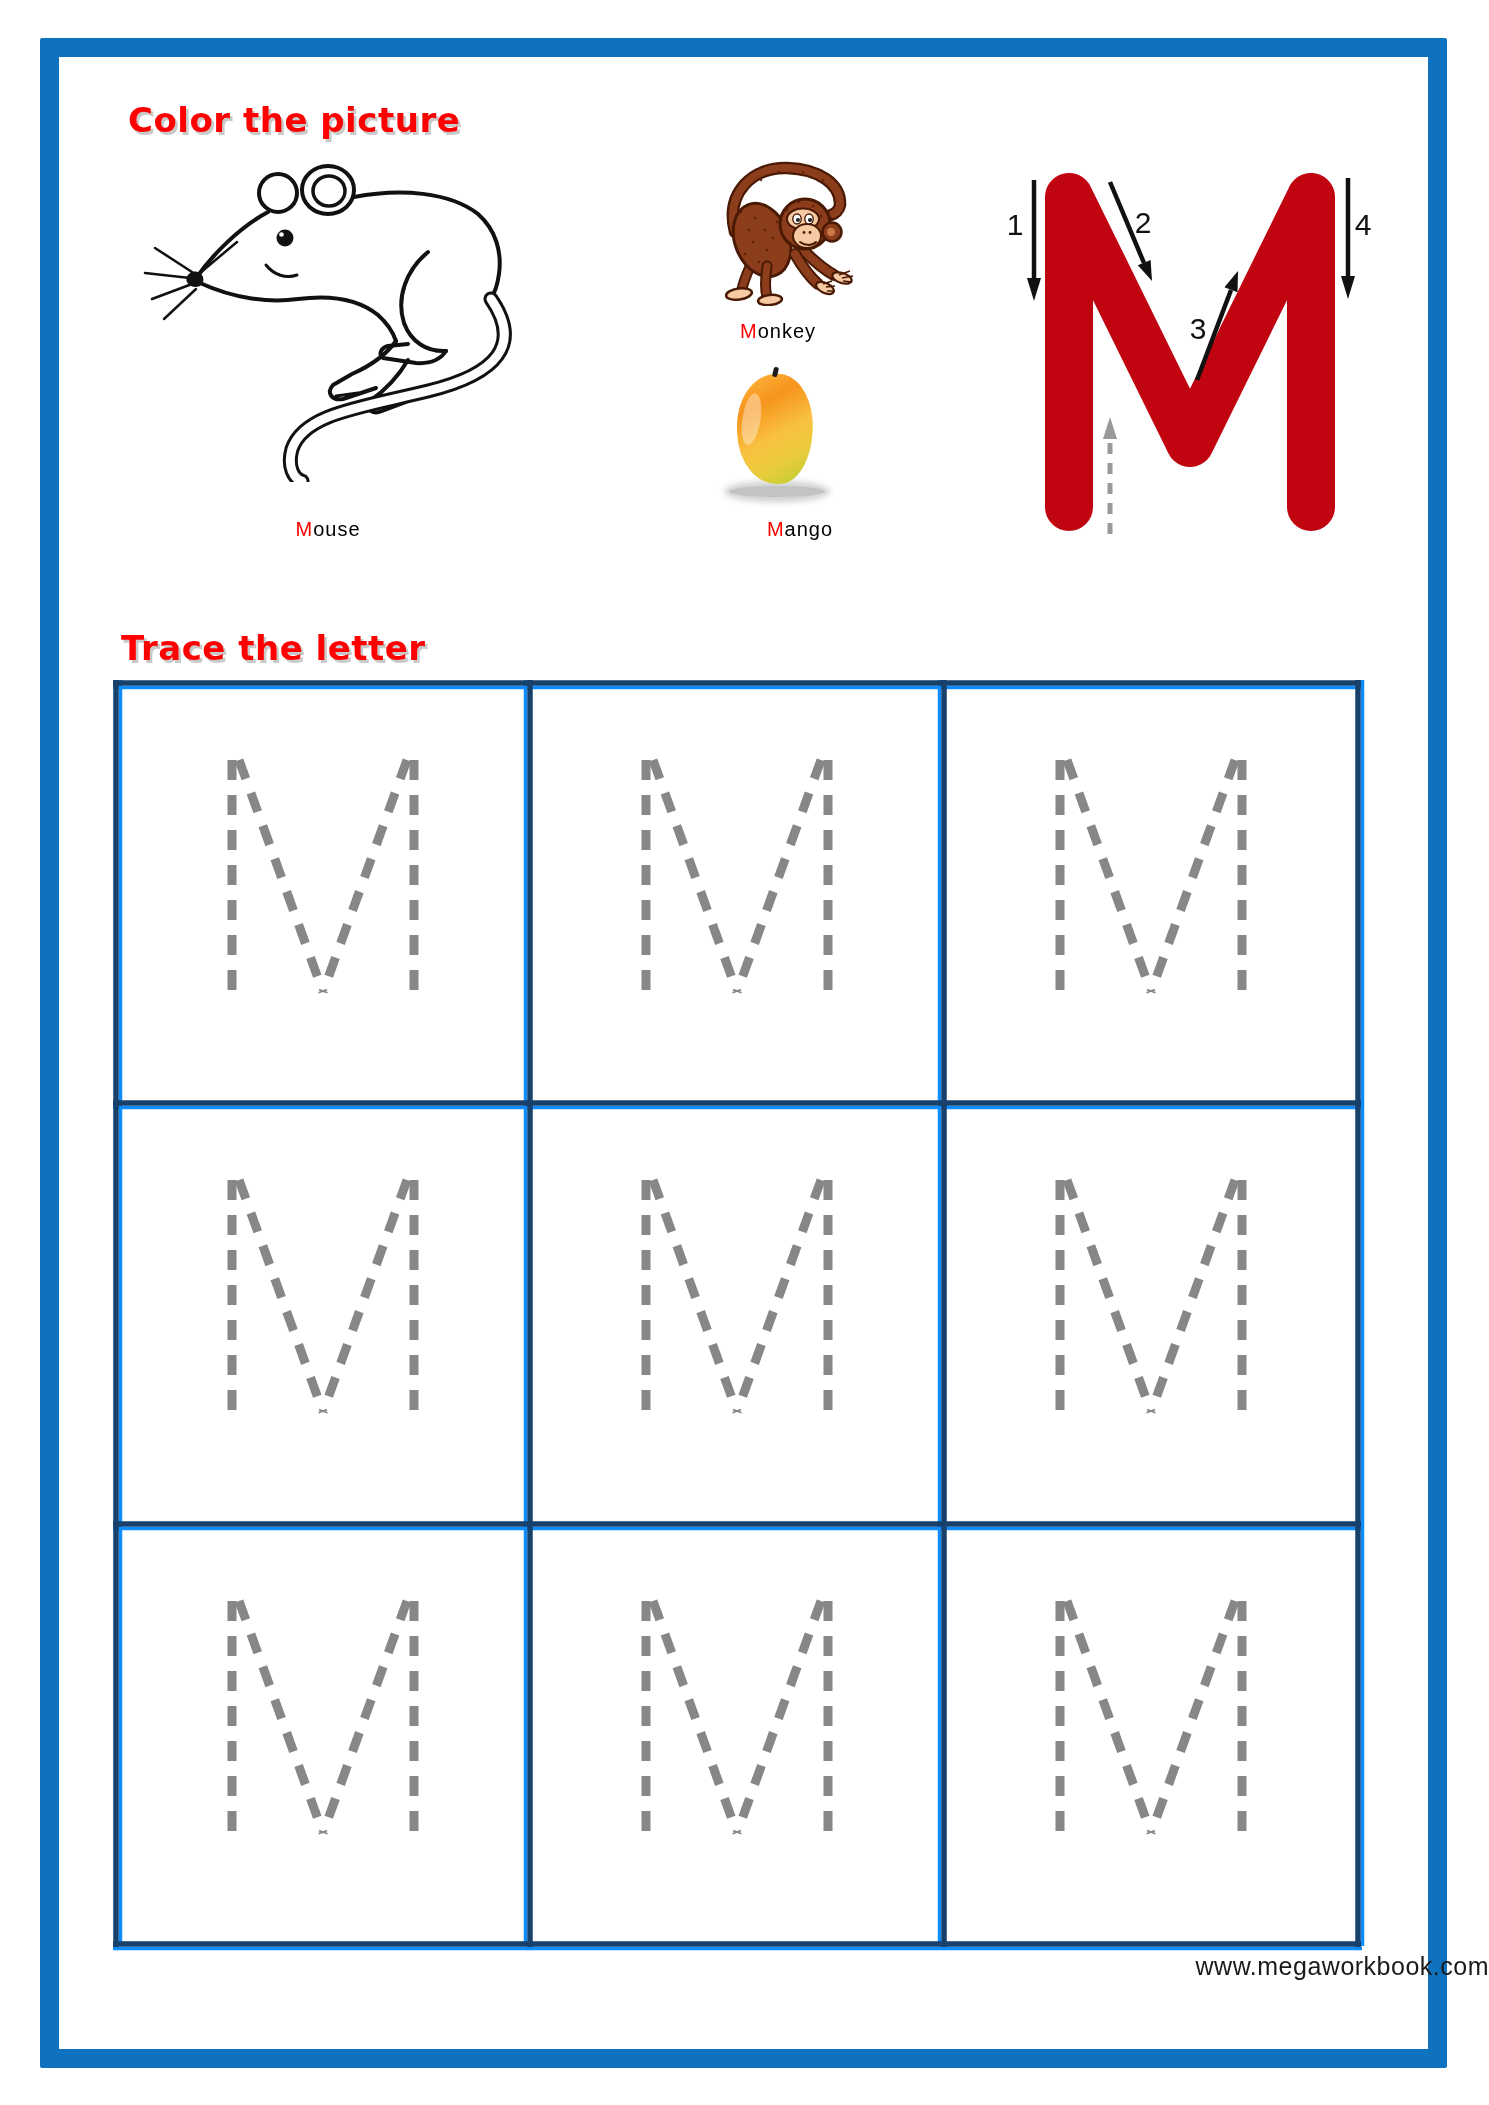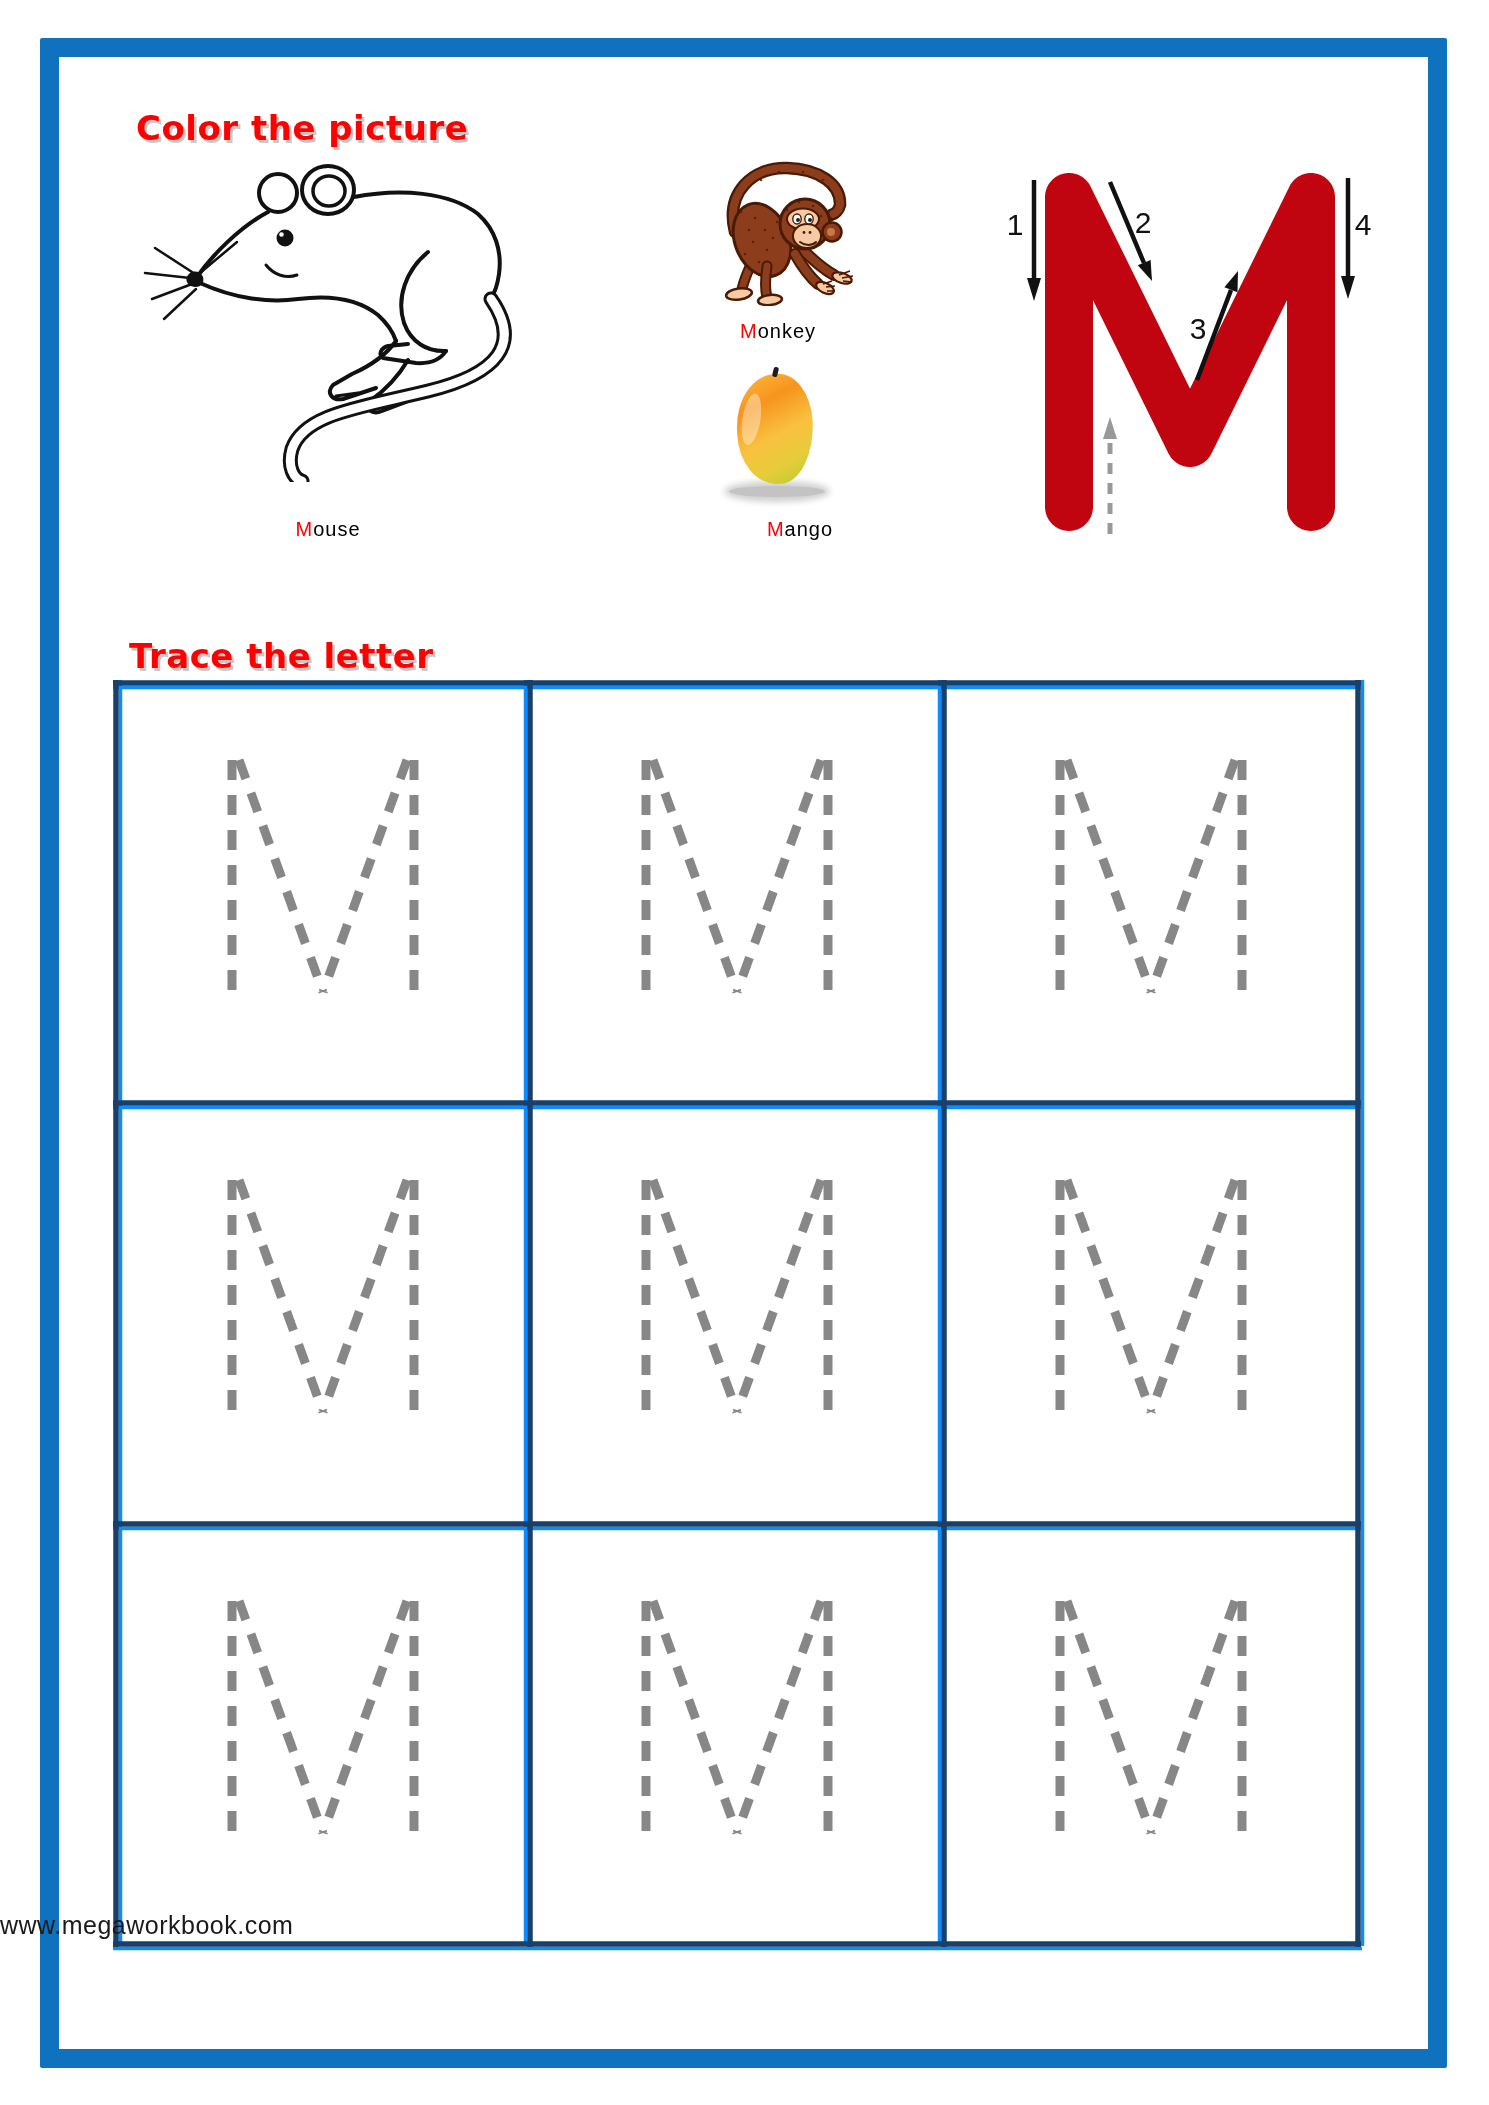--- a/index.html
+++ b/index.html
@@ -1,20 +1,20 @@
 <!DOCTYPE html>
 <html><head>
 <meta charset="utf-8">
 <style>
   html,body{margin:0;padding:0;background:#ffffff;}
   .page{position:relative;width:1489px;height:2105px;background:#ffffff;overflow:hidden;
         font-family:"Liberation Sans",sans-serif;}
   .frame{position:absolute;left:40px;top:38px;width:1407px;height:2030px;
          border:19px solid #0E72BE;box-sizing:border-box;border-radius:2px;}
-  .heading{position:absolute;margin:8px;color:#FF0000;font-family:"DejaVu Sans",sans-serif;
+  .heading{position:absolute;margin:0;color:#FF0000;font-family:"DejaVu Sans",sans-serif;
            font-weight:bold;font-size:34px;letter-spacing:0.5px;
            text-shadow:2.5px 2.5px 0 #c9c9c9;white-space:nowrap;}
   #heading-color{left:128px;top:100px;}
   #heading-trace{left:121px;top:628px;}
   .word-label{position:absolute;width:200px;text-align:center;font-size:20px;
               letter-spacing:1px;color:#000;white-space:nowrap;}
   .word-label .initial{color:#FF0000;}
   #label-mouse{left:228px;top:518px;}
   #label-monkey{left:678px;top:320px;}
   #label-mango{left:700px;top:518px;}
@@ -37,21 +37,21 @@
   #letter-diagram{left:1000px;top:140px;width:400px;height:410px;}
   #bigM{position:absolute;left:45px;top:27px;}
   #stroke-arrows{position:absolute;left:0;top:0;}
   .stroke-num{position:absolute;width:26px;text-align:center;font-size:30px;color:#111;}
   #num1{left:2px;top:68px;}
   #num2{left:130px;top:66px;}
   #num3{left:185px;top:172px;}
   #num4{left:350px;top:68px;}
   
   #trace-grid{position:absolute;left:110px;top:676px;}
-  .footer{position:absolute;left:0;top:1911px;width:100%;text-align:left;
+  .footer{position:absolute;left:0;top:1952px;width:100%;text-align:right;
           font-size:25px;color:#1a1a1a;letter-spacing:0.5px;}
 </style>
 </head>
 <body>
 
 <div class="page">
 
   <div class="frame"></div>
 
   <h1 class="heading" id="heading-color">Color the picture</h1>

